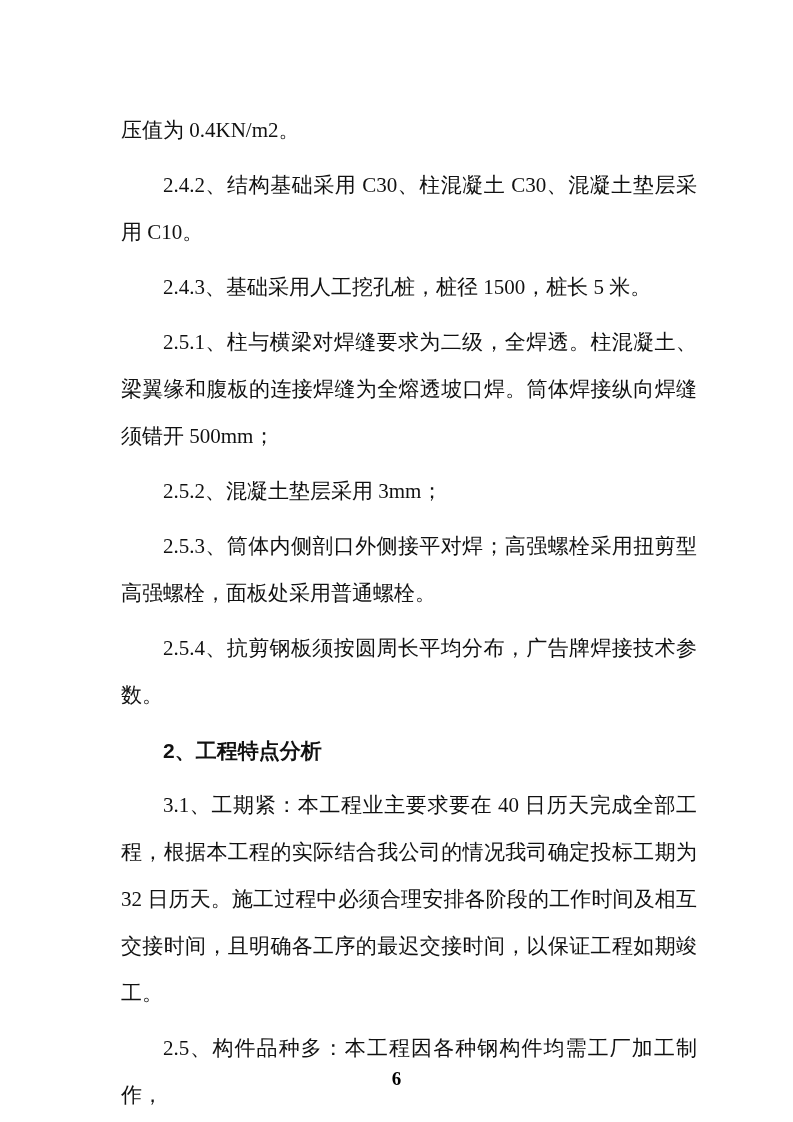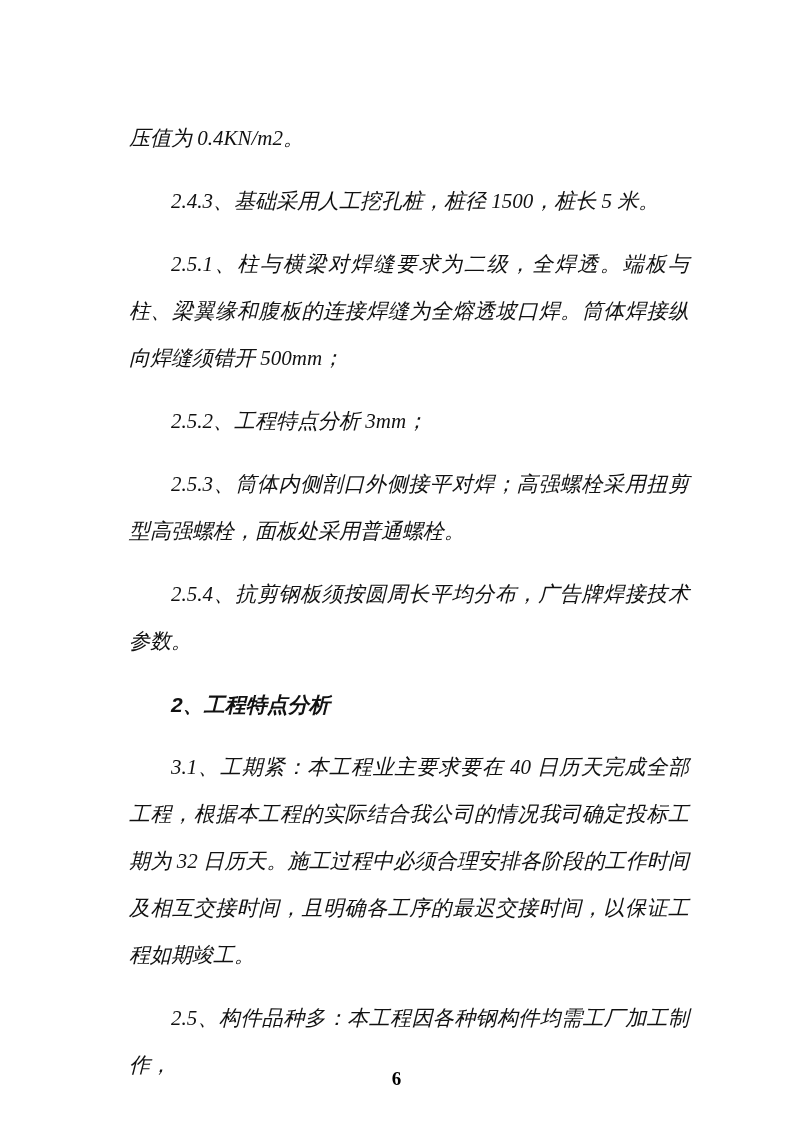--- a/index.html
+++ b/index.html
@@ -26,23 +26,22 @@
     top: 99px;
     left: 113px;
     width: 592px;
     font-size: 21px;
     line-height: 47px;
     text-align: justify;
     text-justify: inter-character;
     word-break: break-all;
   }
   p.para {
-    margin: 16px;
+    margin: 8px;
     padding: 0;
-    font-style: italic;
   }
   p.indent {
     text-indent: 42px;
   }
   p.heading {
     font-weight: bold;
     font-family: "Liberation Sans", "DejaVu Sans", sans-serif;
   }
   .page-footer {
     position: absolute;
@@ -57,23 +56,24 @@
     font-family: "Liberation Serif", serif;
     color: #000000;
   }
 </style>
 </head>
 <body>
 
 <div class="page">
   <div class="doc-body">
       <p class="para">压值为 0.4KN/m2。</p>
+      <p class="para indent">2.4.2、结构基础采用 C30、柱混凝土 C30、混凝土垫层采用 C10。</p>
       <p class="para indent">2.4.3、基础采用人工挖孔桩，桩径 1500，桩长 5 米。</p>
-      <p class="para indent">2.5.1、柱与横梁对焊缝要求为二级，全焊透。端板与柱、梁翼缘和腹板的连接焊缝为全熔透坡口焊。筒体焊接纵向焊缝须错开 500mm；</p>
-      <p class="para indent">2.5.2、工程特点分析 3mm；</p>
+      <p class="para indent">2.5.1、柱与横梁对焊缝要求为二级，全焊透。柱混凝土、梁翼缘和腹板的连接焊缝为全熔透坡口焊。筒体焊接纵向焊缝须错开 500mm；</p>
+      <p class="para indent">2.5.2、混凝土垫层采用 3mm；</p>
       <p class="para indent">2.5.3、筒体内侧剖口外侧接平对焊；高强螺栓采用扭剪型高强螺栓，面板处采用普通螺栓。</p>
       <p class="para indent">2.5.4、抗剪钢板须按圆周长平均分布，广告牌焊接技术参数。</p>
       <p class="para indent heading">2、工程特点分析</p>
       <p class="para indent">3.1、工期紧：本工程业主要求要在 40 日历天完成全部工程，根据本工程的实际结合我公司的情况我司确定投标工期为 32 日历天。施工过程中必须合理安排各阶段的工作时间及相互交接时间，且明确各工序的最迟交接时间，以保证工程如期竣工。</p>
       <p class="para indent">2.5、构件品种多：本工程因各种钢构件均需工厂加工制作，</p>
     </div>
   <div class="page-footer">
     <span class="page-number">6</span>
   </div>
 </div>

